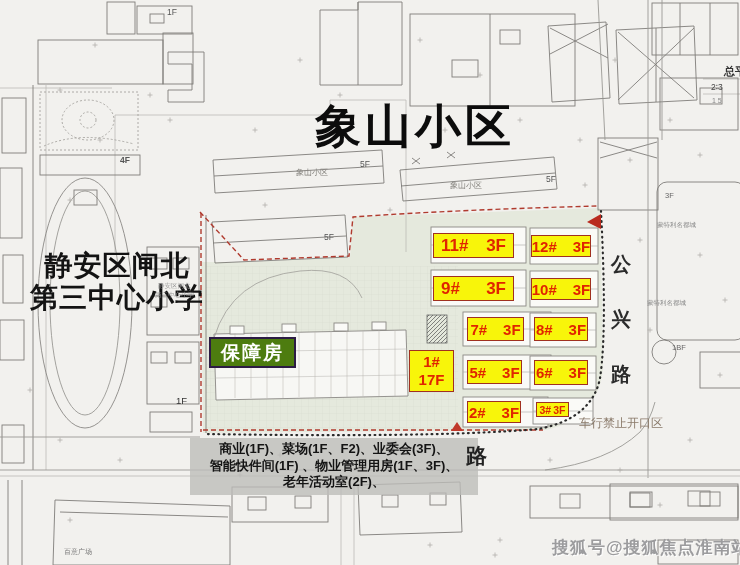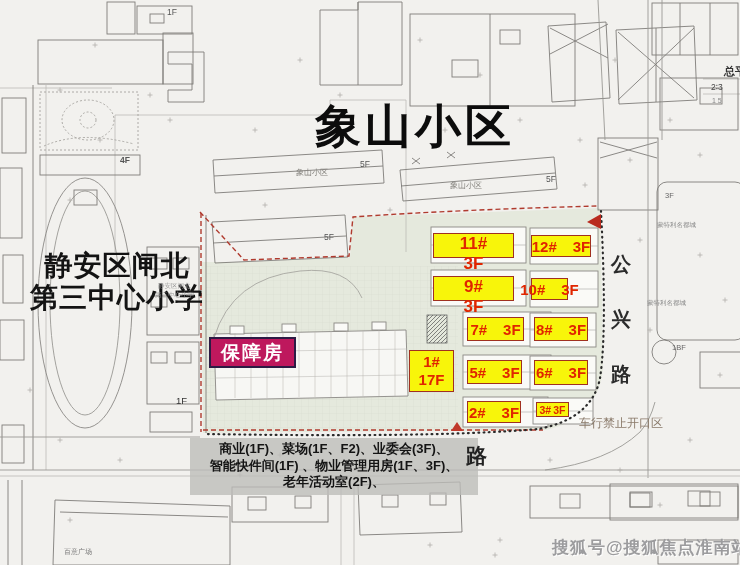--- a/index.html
+++ b/index.html
@@ -4,27 +4,27 @@
 <style>
   html,body{margin:0;padding:0;background:#e8e8e8;}
   #canvas{position:relative;width:740px;height:565px;overflow:hidden;background:#f2f1ee;
           font-family:"Liberation Sans",sans-serif;}
   #baseplan{position:absolute;left:0;top:0;}
   .ov{position:absolute;box-sizing:border-box;}
   #big-title{left:315px;top:96px;font-size:46px;font-weight:900;color:#0c0c0c;
              letter-spacing:4px;white-space:nowrap;}
   #school-label{left:18px;top:250px;width:198px;text-align:center;font-size:28px;
                 font-weight:900;color:#131313;line-height:32px;letter-spacing:1px;}
-  #baozhang{left:209px;top:337px;width:87px;height:31px;background:#be185d;
+  #baozhang{left:209px;top:337px;width:87px;height:31px;background:#4d7c0f;
             border:2px solid #2c1b44;color:#fff;font-size:19px;font-weight:700;
             display:flex;align-items:center;justify-content:center;letter-spacing:2px;}
   .bl{position:absolute;box-sizing:border-box;background:#f8f50a;border:1.6px solid #a03020;
       color:#e02500;font-weight:900;display:flex;align-items:center;justify-content:center;
       white-space:nowrap;}
-  .bl.wide{justify-content:space-between;padding:0 7px;font-size:17px;flex-direction:column;}
+  .bl.wide{justify-content:space-between;padding:0 7px;font-size:17px;}
   .bl.std{gap:16px;font-size:15px;}
   .bl.small{gap:2px;font-size:10.5px;border-width:1.2px;}
   .bl.tall{flex-direction:column;font-size:15px;line-height:18px;gap:0;}
   #facilities{left:190px;top:398px;width:288px;background:rgba(188,188,185,0.78);
               padding:3px 0 4px 0;text-align:center;font-size:13px;font-weight:700;
               color:#141414;line-height:16.5px;white-space:nowrap;margin-top:40px;}
   #road-vertical{left:611px;top:251px;display:flex;flex-direction:column;gap:28px;
                  font-size:20px;color:#2b2b2b;font-weight:600;}
   #road-bottom{left:466px;top:442px;font-size:21px;color:#222;font-weight:700;}
   #watermark{left:552px;top:536px;font-size:17px;font-weight:700;color:#9c9c9e;
@@ -259,21 +259,21 @@
         <span>3F</span>
       </div>
       <div class="bl std" style="left: 531px; top: 235px; width: 60px; height: 22px;">
         <span>12#</span>
         <span>3F</span>
       </div>
       <div class="bl wide" style="left: 433px; top: 276px; width: 81px; height: 25px;">
         <span>9#</span>
         <span>3F</span>
       </div>
-      <div class="bl std" style="left: 531px; top: 278px; width: 37px; height: 22px;">
+      <div class="bl std" style="left: 531px; top: 278px; width: 60px; height: 22px;">
         <span>10#</span>
         <span>3F</span>
       </div>
       <div class="bl std" style="left: 467px; top: 317px; width: 57px; height: 24px;">
         <span>7#</span>
         <span>3F</span>
       </div>
       <div class="bl std" style="left: 534px; top: 317px; width: 54px; height: 24px;">
         <span>8#</span>
         <span>3F</span>

